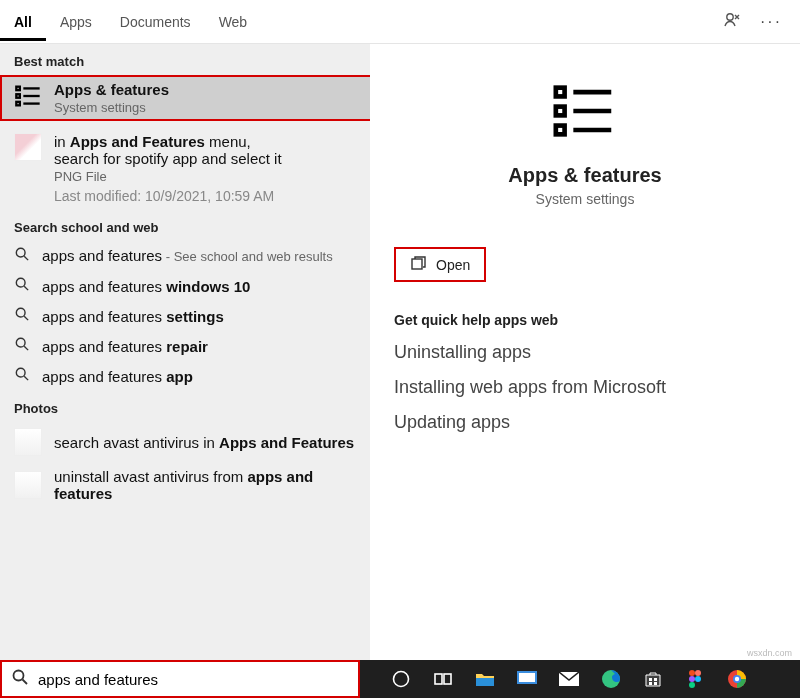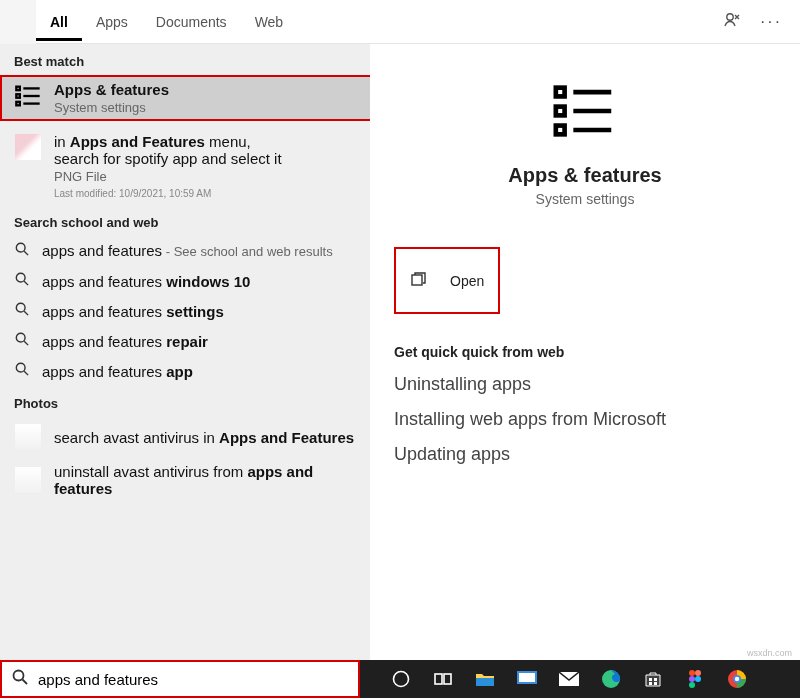--- a/index.html
+++ b/index.html
@@ -1,39 +1,39 @@
 <!DOCTYPE html>
 <html><head>
 <meta charset="utf-8">
 <style>
   * { box-sizing: border-box; margin: 0; padding: 0; font-family: "Segoe UI", Arial, sans-serif; }
   body { width: 800px; height: 698px; background: #f5f5f5; position: relative; overflow: hidden; color: #222; }
-  .topbar { height: 44px; background: #fff; display: flex; align-items: center; border-bottom: 1px solid #e5e5e5; margin-left: 36px; }
+  .topbar { height: 44px; background: #fff; display: flex; align-items: center; border-bottom: 1px solid #e5e5e5; }
   .tabs { display: flex; }
   .tab { padding: 11px 14px 8px; font-size: 14px; color: #555; cursor: pointer; }
   .tab.active { color: #000; font-weight: 600; border-bottom: 3px solid #000; }
   .caret-down { display:inline-block; margin-left:4px; }
   .top-actions { margin-left:auto; display:flex; align-items:center; gap:18px; padding-right:18px; color:#444; }
   .left-pane { position: absolute; left:0; top:44px; width:408px; bottom:38px; background:#efefef; overflow:hidden; }
   .right-pane { position:absolute; left:370px; top:44px; right:0; bottom:38px; background:#fff; padding:0 24px 0 24px; }
   .section-h { font-size:13px; font-weight:600; padding:10px 14px 6px; color:#222; }
   .result { display:flex; align-items:center; padding:6px 14px; gap:12px; position:relative; cursor:pointer; }
   .result.highlighted { background:#cfcfcf; border:2px solid #d40000; padding:4px 12px; }
   .result .body { flex:1; min-width:0; }
   .result .title { font-size:15px; color:#111; }
   .result .sub { font-size:13px; color:#666; margin-top:2px; }
-  .result .sub2 { font-size:10px; color:#888; margin-top:4px; }
+  .result .sub2 { font-size:14px; color:#888; margin-top:4px; }
   .chev { color:#777; font-size:14px; }
   .search-icon { width:16px; text-align:center; color:#333; }
   .list-icon-svg { width:28px; }
   .thumb { width:28px; height:28px; background:linear-gradient(135deg,#f4cfd6 40%,#fff 60%); border:1px solid #eee; }
   .right-header { text-align:center; padding-top:32px; }
   .right-title { font-size:20px; font-weight:600; margin-top:14px; }
   .right-sub { font-size:14px; color:#666; margin-top:4px; }
-  .btn-open { display:inline-flex; align-items:center; gap:24px; padding:22px 14px; font-size:14px; background:#fff; border:2px solid #d40000; margin-top:40px; cursor:pointer; }
+  .btn-open { display:inline-flex; align-items:center; gap:10px; padding:6px 14px; font-size:14px; background:#fff; border:2px solid #d40000; margin-top:40px; cursor:pointer; }
   .quick-h { font-size:14px; font-weight:600; margin-top:30px; }
   .quick-link { display:block; font-size:18px; color:#444; margin-top:14px; cursor:pointer; }
   .taskbar { position:absolute; left:0; right:0; bottom:0; height:38px; background:#1f1f1f; display:flex; align-items:center; }
   .searchbox { display:flex; align-items:center; width:360px; height:38px; background:#fff; border:2px solid #d40000; }
   .searchbox .sicon { padding:0 10px; color:#333; }
   .searchbox input { border:0; outline:0; height:100%; flex:1; font-size:15px; }
   .task-icons { display:flex; align-items:center; gap:20px; margin-left:30px; }
   .ti { width:22px; height:22px; display:flex; align-items:center; justify-content:center; color:#fff; font-size:16px; }
   .watermark { position:absolute; right:8px; bottom:40px; font-size:9px; color:#bbb; }
   b { font-weight:600; }
@@ -178,21 +178,21 @@
       <span>
         <svg width="16" height="16" viewBox="0 0 16 16" fill="none" stroke="#333" stroke-width="1.4">
             <rect x="2" y="4" width="10" height="10"></rect>
             <path d="M5 4V2h10v10h-2"></path>
           </svg>
       </span>
       <span>Open</span>
     </div>
   </div>
 
-  <div class="quick-h">Get quick quick from web</div>
+  <div class="quick-h">Get quick help apps web</div>
   <span class="quick-link">Uninstalling apps</span>
   <span class="quick-link">Installing web apps from Microsoft</span>
   <span class="quick-link">Updating apps</span>
 </div>
 
 <div class="watermark">wsxdn.com</div>
 
 <div class="taskbar">
   <div class="searchbox">
     <span class="sicon">

